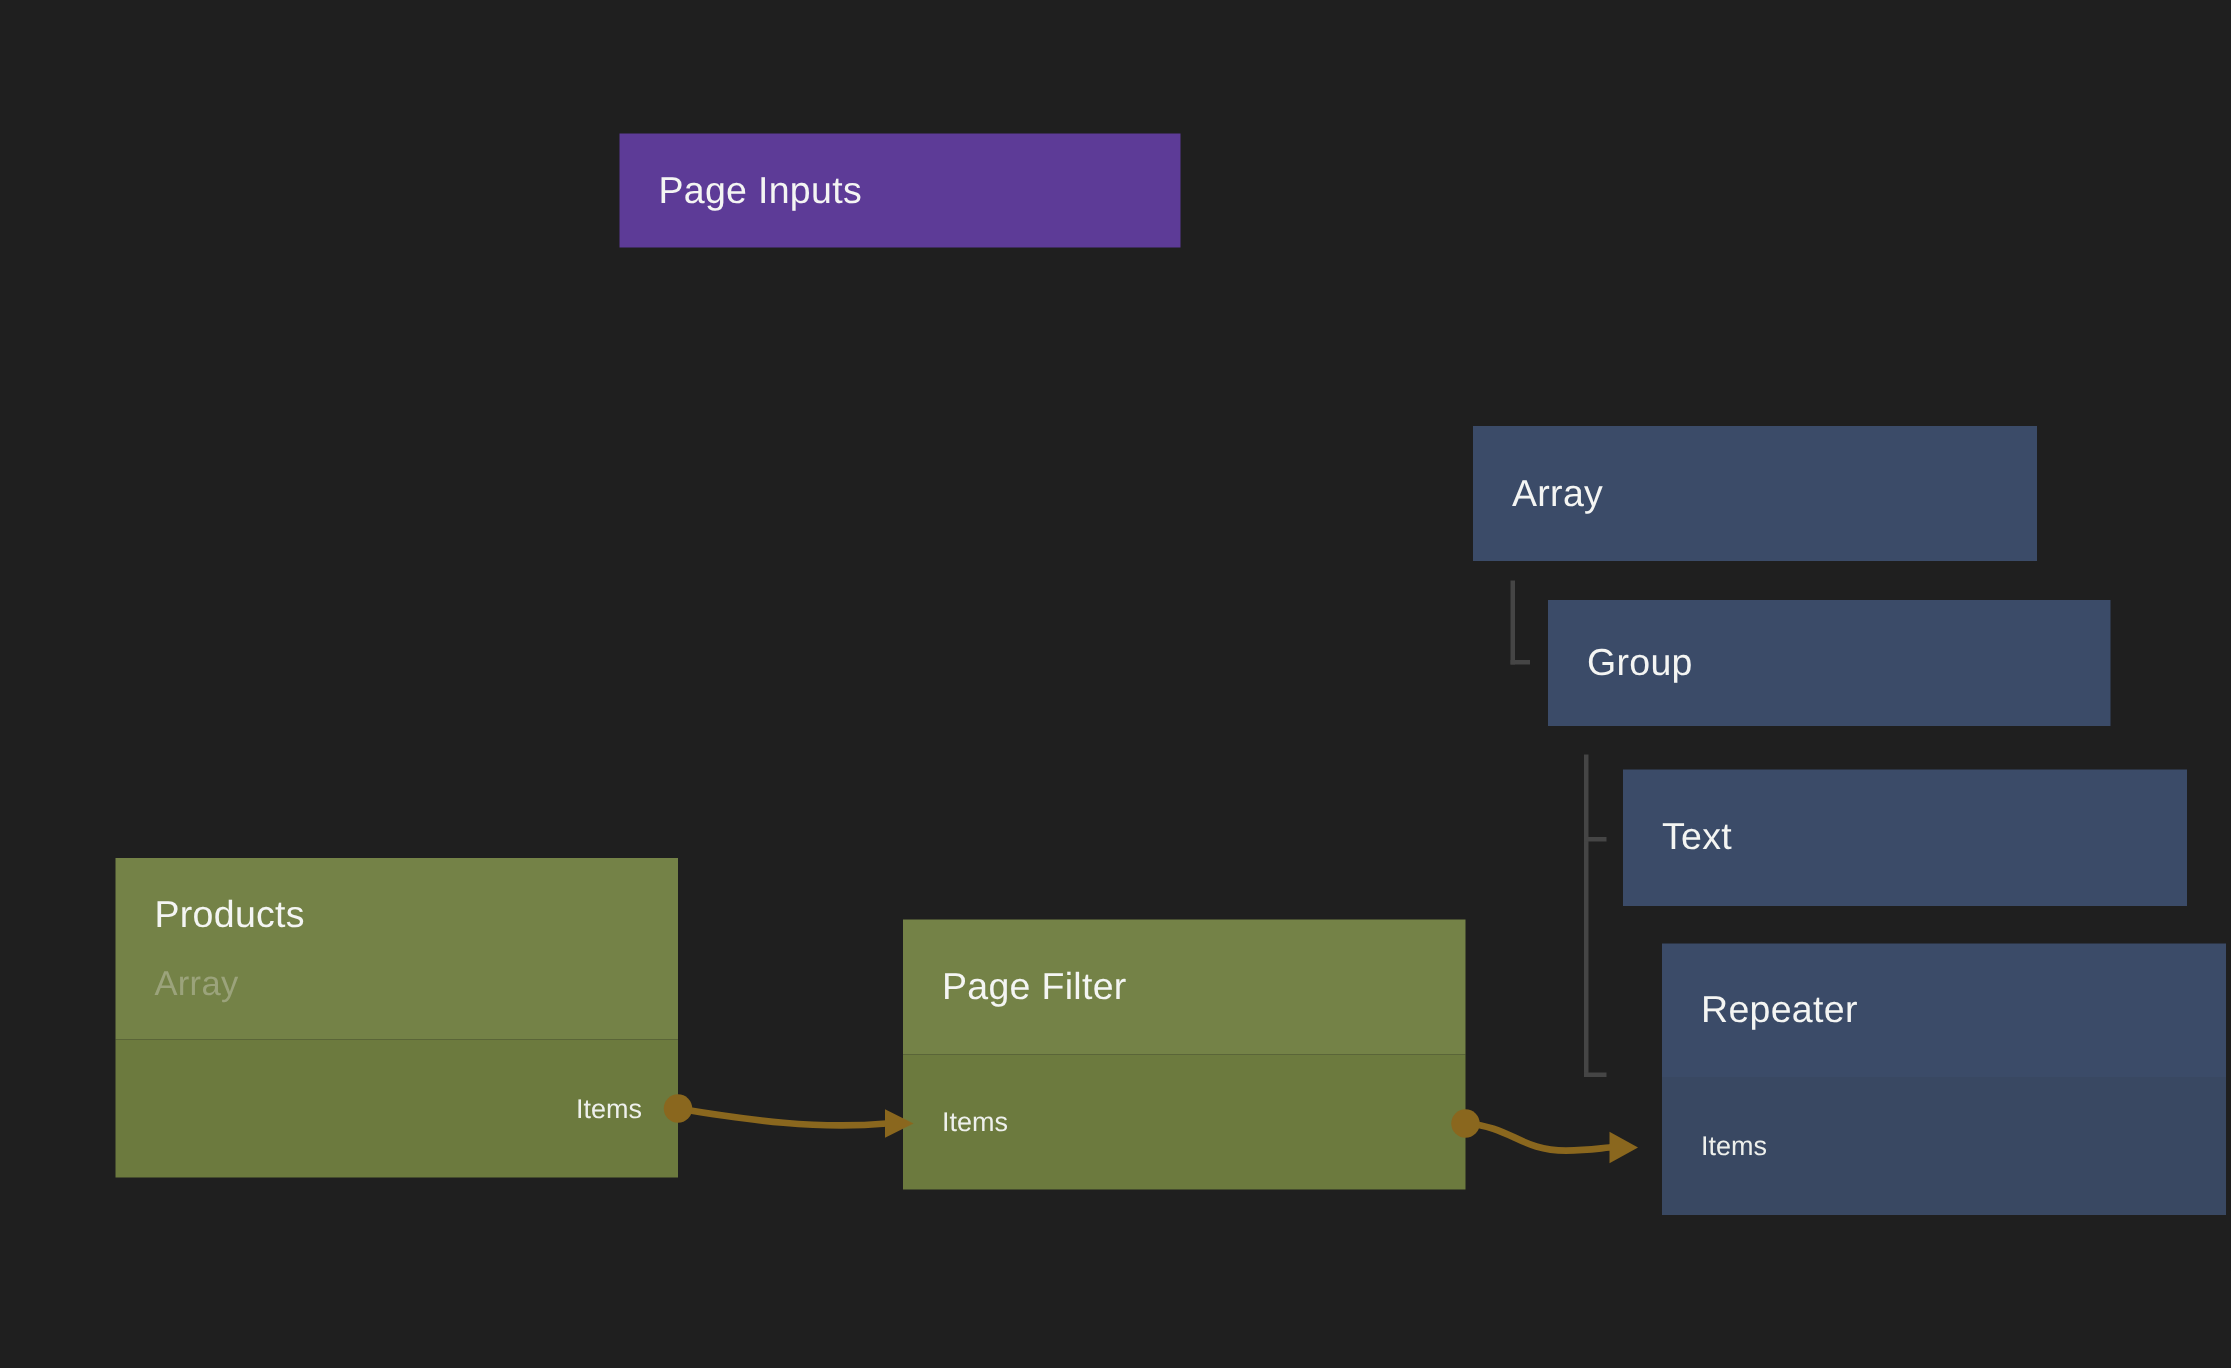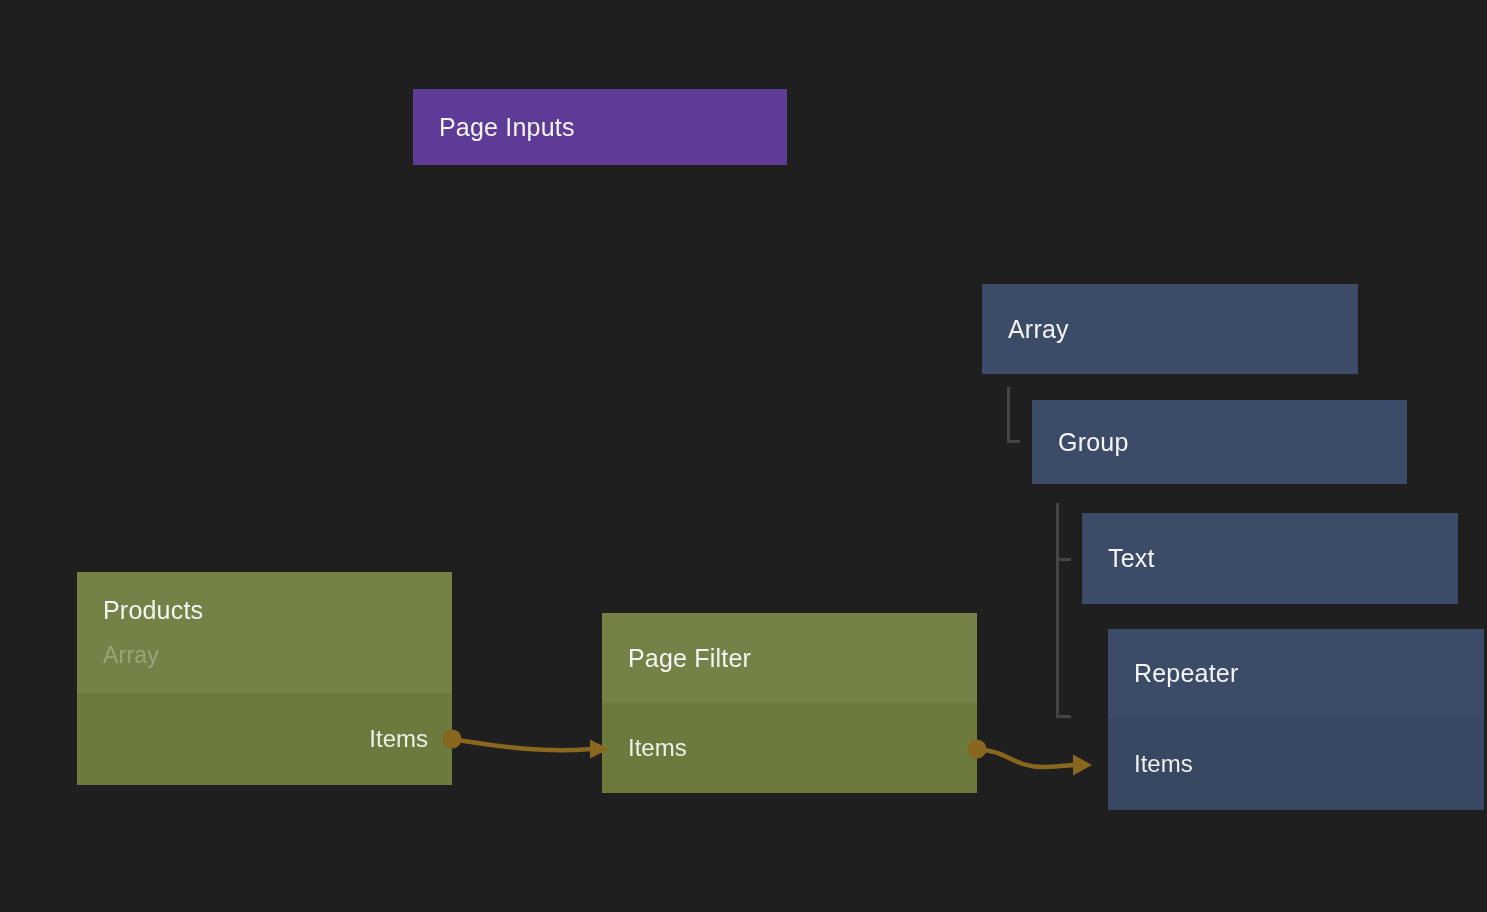--- a/index.html
+++ b/index.html
@@ -47,21 +47,21 @@
   }
   .node-subtitle {
     color: var(--subtitle_text);
     font-size: 23px;
   }
   .port-row {
     display: flex;
     align-items: center;
     padding: 0 26px;
     color: var(--port_text);
-    font-size: 24px;
+    font-size: 18px;
   }
   .port-row.right { justify-content: flex-end; padding-right: 24px; }
 
   #node-page-inputs { left: 413px; top: 89px;  width: 374px; height: 76px; background: var(--node_purple); }
   #node-page        { left: 982px; top: 284px; width: 376px; height: 90px; background: var(--node_blue); }
   #node-group       { left: 1032px; top: 400px; width: 375px; height: 84px; background: var(--node_blue); }
   #node-text        { left: 1082px; top: 513px; width: 376px; height: 91px; background: var(--node_blue); }
   #node-page-inputs .node-header,
   #node-page .node-header,
   #node-group .node-header,

